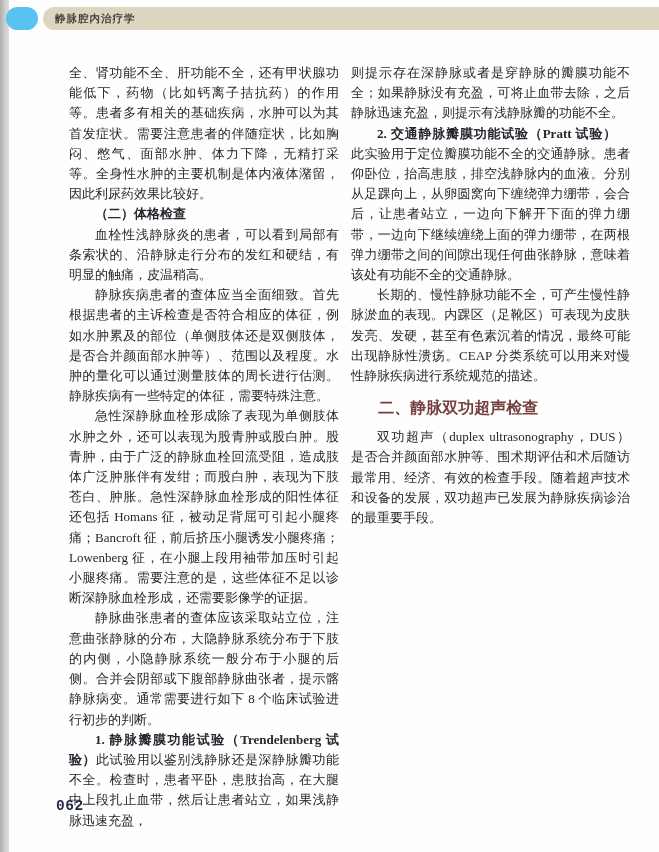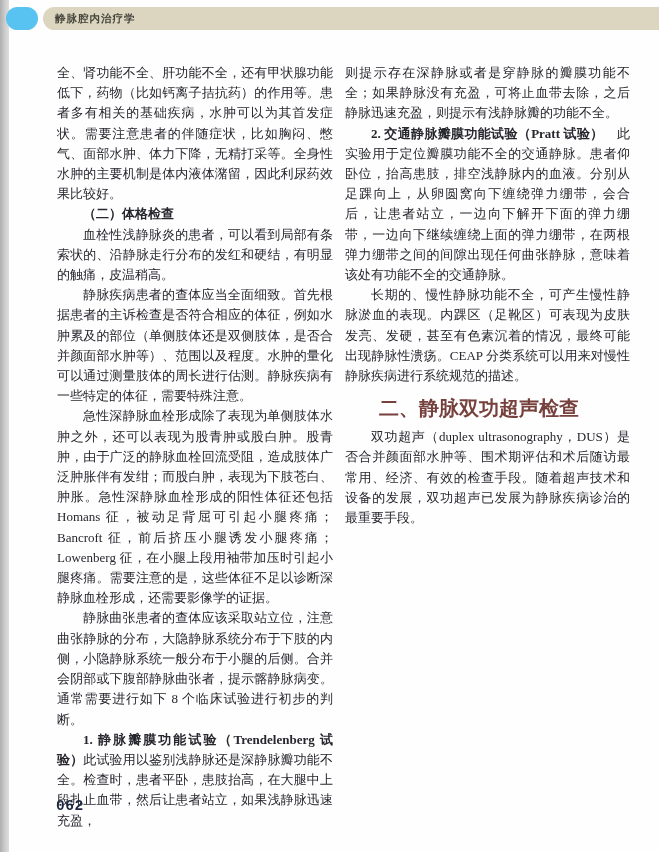--- a/index.html
+++ b/index.html
@@ -29,32 +29,32 @@
   }
   .chapter-title{
     font-size:10.5px;letter-spacing:1px;color:#45453c;font-weight:600;
   }
   .content{
     position:absolute;top:63px;left:57px;width:573px;
     display:flex;gap:12px;
     color:var(--ink,#26262e);
   }
   .col{font-size:13px;line-height:20.2px;text-align:justify;}
-  .col-left{width:276px;}
+  .col-left{width:276px;margin-left:12px;}
   .col-right{width:285px;}
   .col p{margin:0;padding:0;}
   .para{text-indent:2em;}
   .continue{text-indent:0;}
   .subhead{text-indent:2em;font-weight:bold;}
   .test{text-indent:2em;}
   .test .lead{font-weight:bold;}
   .heading2{
     text-indent:1.7em;
     font-weight:bold;
-    font-size:20px;
+    font-size:16px;
     line-height:18px;
     color:var(--heading-maroon,#76413d);
     margin:13px 0 10px 0 !important;
   }
   .page-number{
     position:absolute;left:56px;top:798px;
     font-family:Liberation Mono, monospace;
     font-weight:bold;font-size:14.5px;letter-spacing:0.5px;
     color:var(--pagenum,#1e2740);
   }

